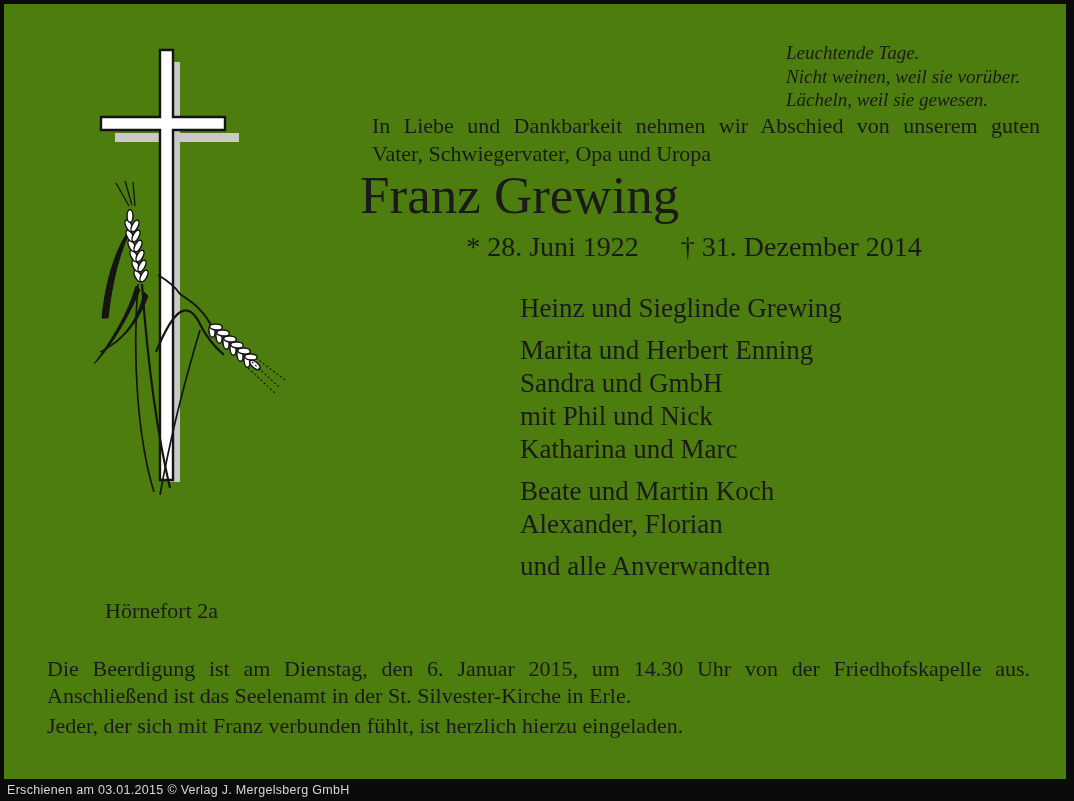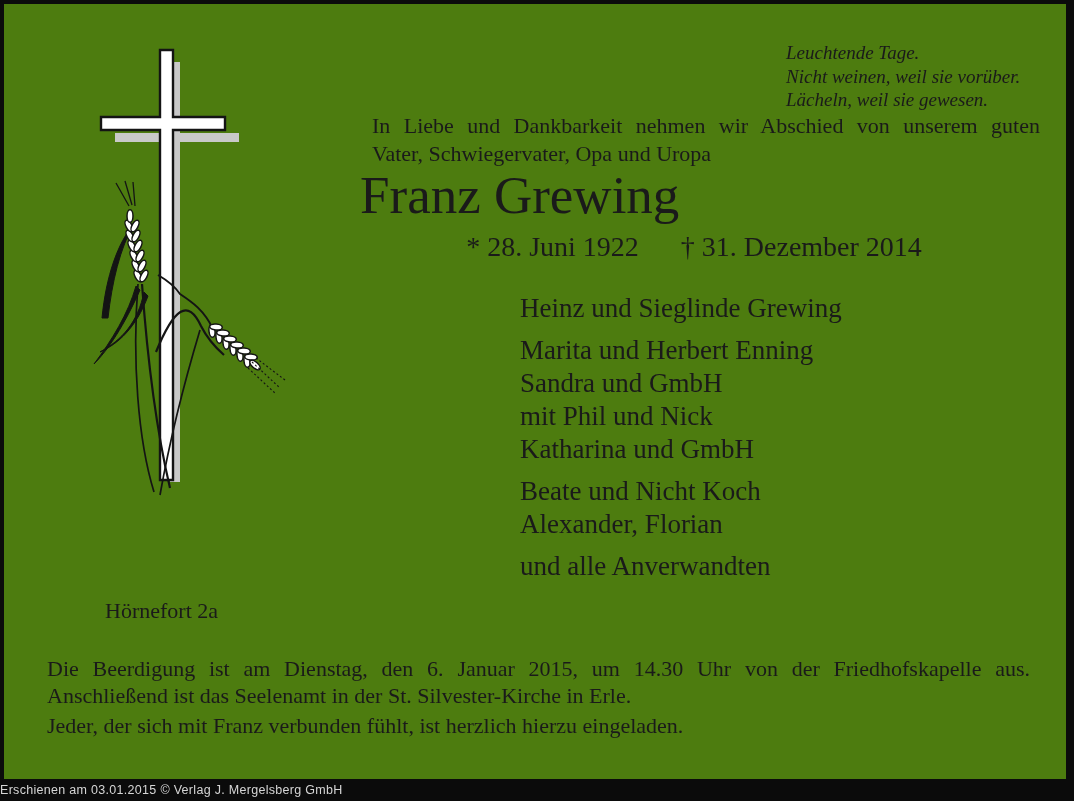--- a/index.html
+++ b/index.html
@@ -3,21 +3,21 @@
 <meta charset="utf-8">
 <style>
   html,body{margin:0;padding:0;background:#ffffff;}
   .page{position:relative;width:1074px;height:801px;background:#4d7c0f;overflow:hidden;
         font-family:"Liberation Serif","DejaVu Serif",serif;color:#1a1a1a;text-decoration:underline;}
   .border{position:absolute;background:#0b0b0b;}
   .b-top{left:0;top:0;width:1074px;height:4px;}
   .b-left{left:0;top:0;width:4px;height:779px;}
   .b-right{left:1066px;top:0;width:8px;height:779px;}
   .footer-bar{position:absolute;left:0;top:779px;width:1074px;height:22px;background:#0b0b0b;}
-  .footer-bar span{display:block;line-height:22px;font-family:"Liberation Sans","DejaVu Sans",sans-serif;
+  .footer-bar span{display:block;padding-left:7px;line-height:22px;font-family:"Liberation Sans","DejaVu Sans",sans-serif;
         font-size:12.5px;color:#d6d6d6;letter-spacing:.3px;}
   .verse{position:absolute;left:786px;top:41px;width:250px;font-style:italic;font-size:19px;line-height:23.5px;}
   .intro{position:absolute;left:360px;top:112px;width:668px;font-size:22px;line-height:28px;margin-left:12px;}
   .jline{text-align:justify;text-align-last:justify;}
   .name{position:absolute;left:360px;top:164px;width:668px;text-align:left;font-size:53px;line-height:62px;}
   .dates{position:absolute;left:360px;top:231px;width:668px;text-align:center;font-size:28px;}
   .dates .sep{display:inline-block;width:42px;}
   .gedenken{position:absolute;left:360px;top:266px;font-size:22px;}
   .mourners{position:absolute;left:520px;top:292px;font-size:27px;line-height:33px;}
   .mgroup{margin-bottom:9px;}
@@ -118,24 +118,24 @@
 
 
   <div class="mourners">
     <div class="mgroup">
       <div>Heinz und Sieglinde Grewing</div>
     </div>
     <div class="mgroup">
       <div>Marita und Herbert Enning</div>
       <div>Sandra und GmbH</div>
       <div>mit Phil und Nick</div>
-      <div>Katharina und GmbH</div>
+      <div>Katharina und Marc</div>
     </div>
     <div class="mgroup">
-      <div>Beate und Nicht Koch</div>
+      <div>Beate und Martin Koch</div>
       <div>Alexander, Florian</div>
     </div>
     <div class="mgroup">
       <div>und alle Anverwandten</div>
     </div>
   </div>
 
   <div class="placedate">
     <div class="indent">Hörnefort 2a</div>
   </div>

